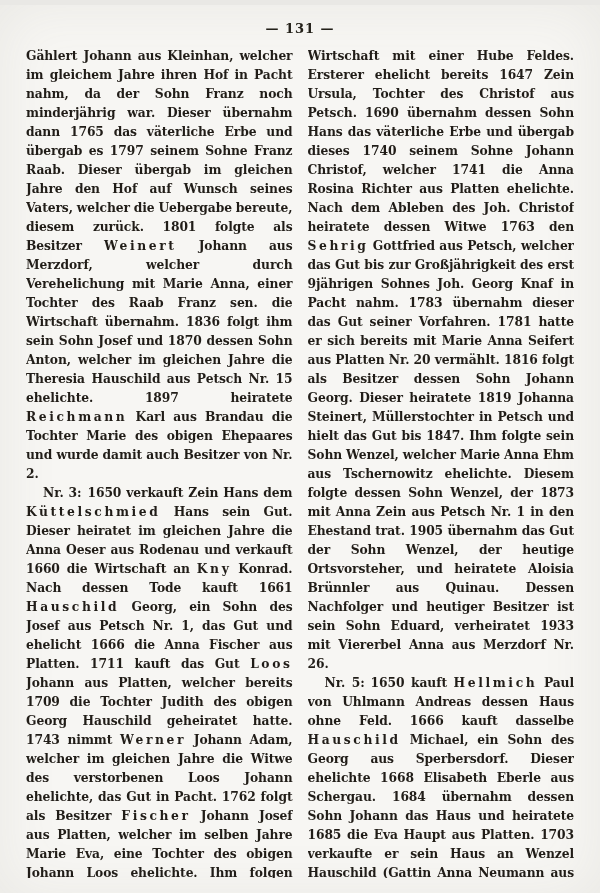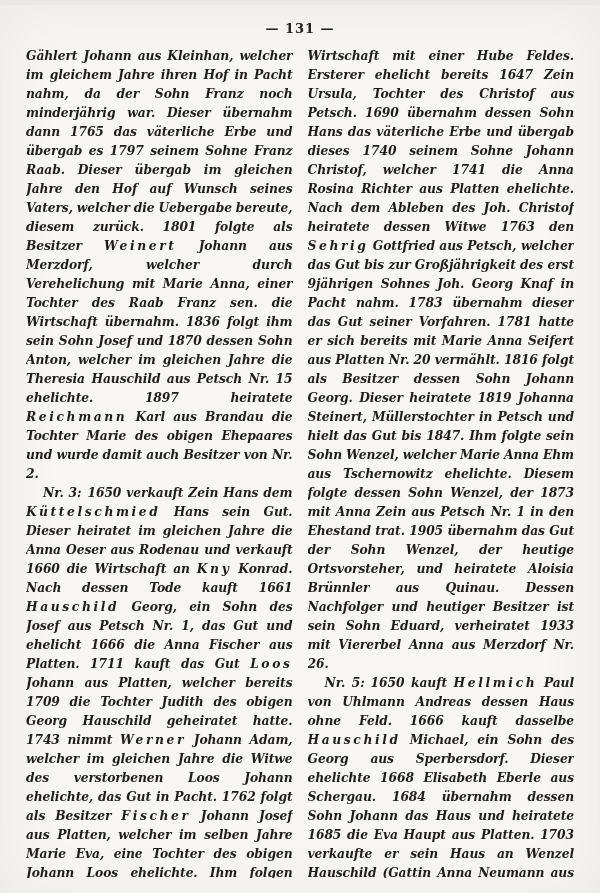--- a/index.html
+++ b/index.html
@@ -44,21 +44,20 @@
     font-size: 12.3px;
     line-height: 19px;
     font-weight: bold;
     text-align: justify;
     letter-spacing: -0.1px;
     word-spacing: -0.4px;
     hyphens: auto;
     -webkit-hyphens: auto;
     color: #211d18;
     text-rendering: optimizeLegibility;
-    font-style: italic;
   }
   .col p.indent {
     text-indent: 17px;
   }
   .spaced {
     letter-spacing: 2.6px;
   }
 </style>
 </head>
 <body>

